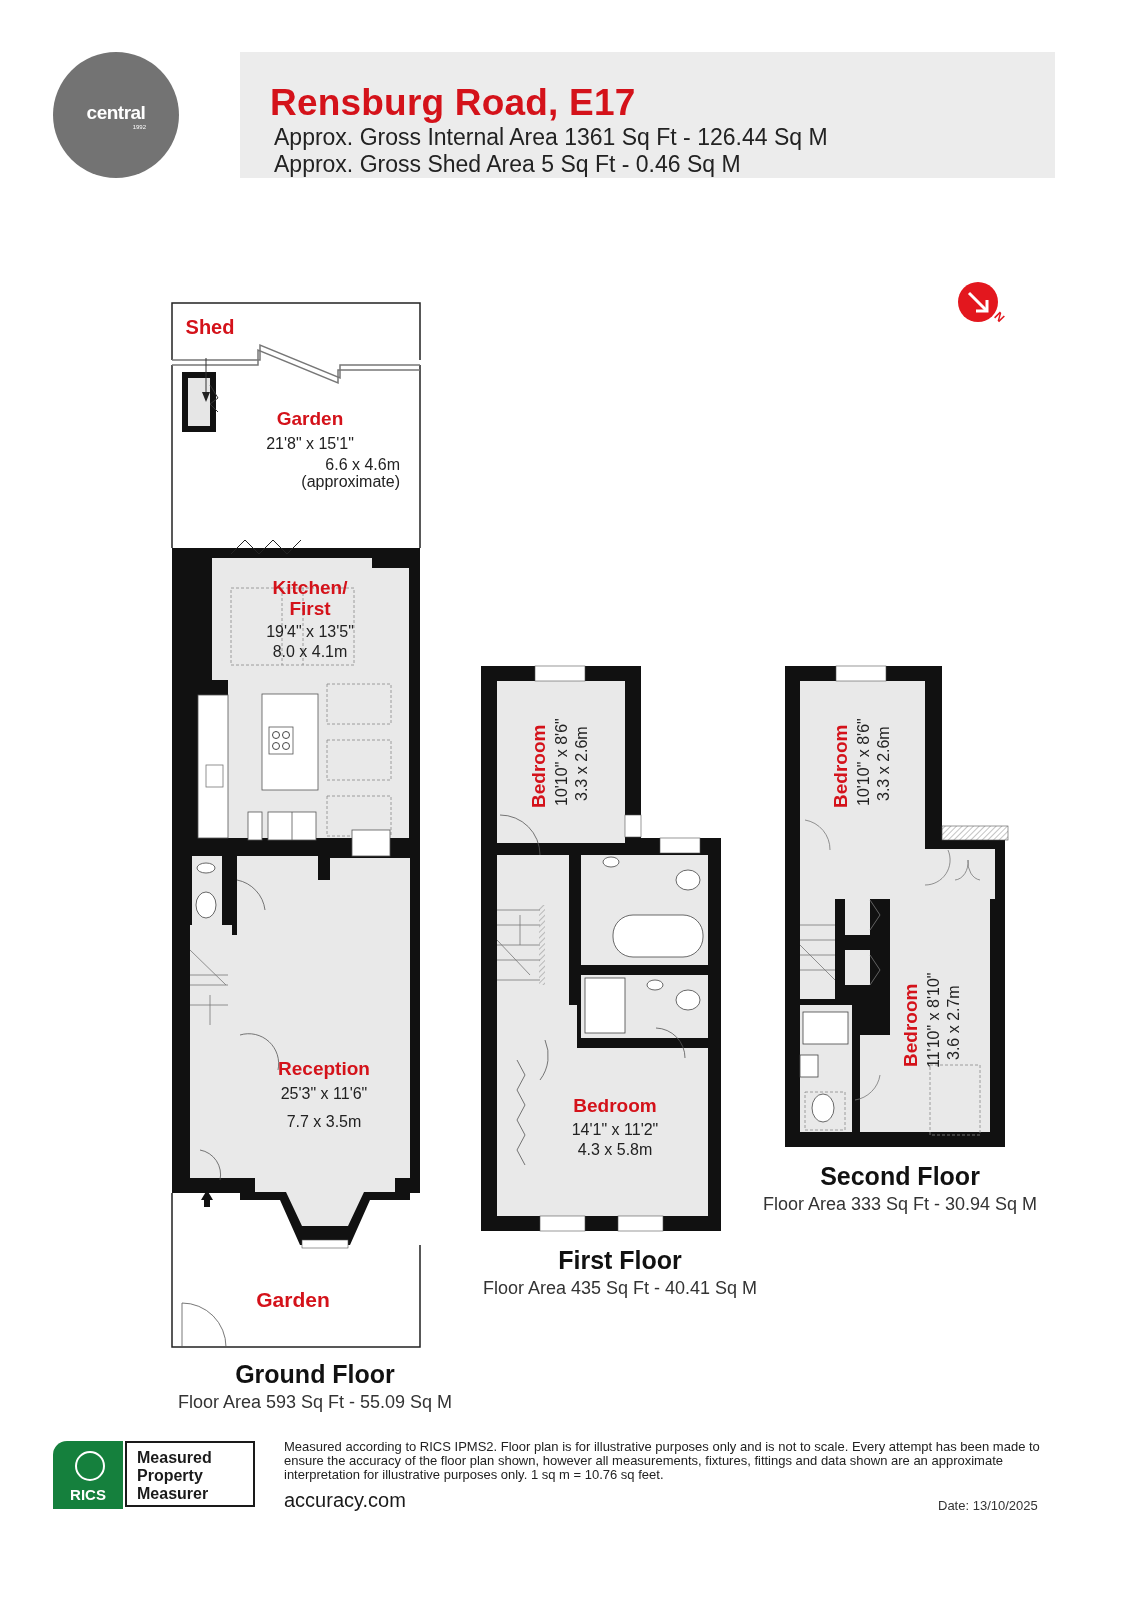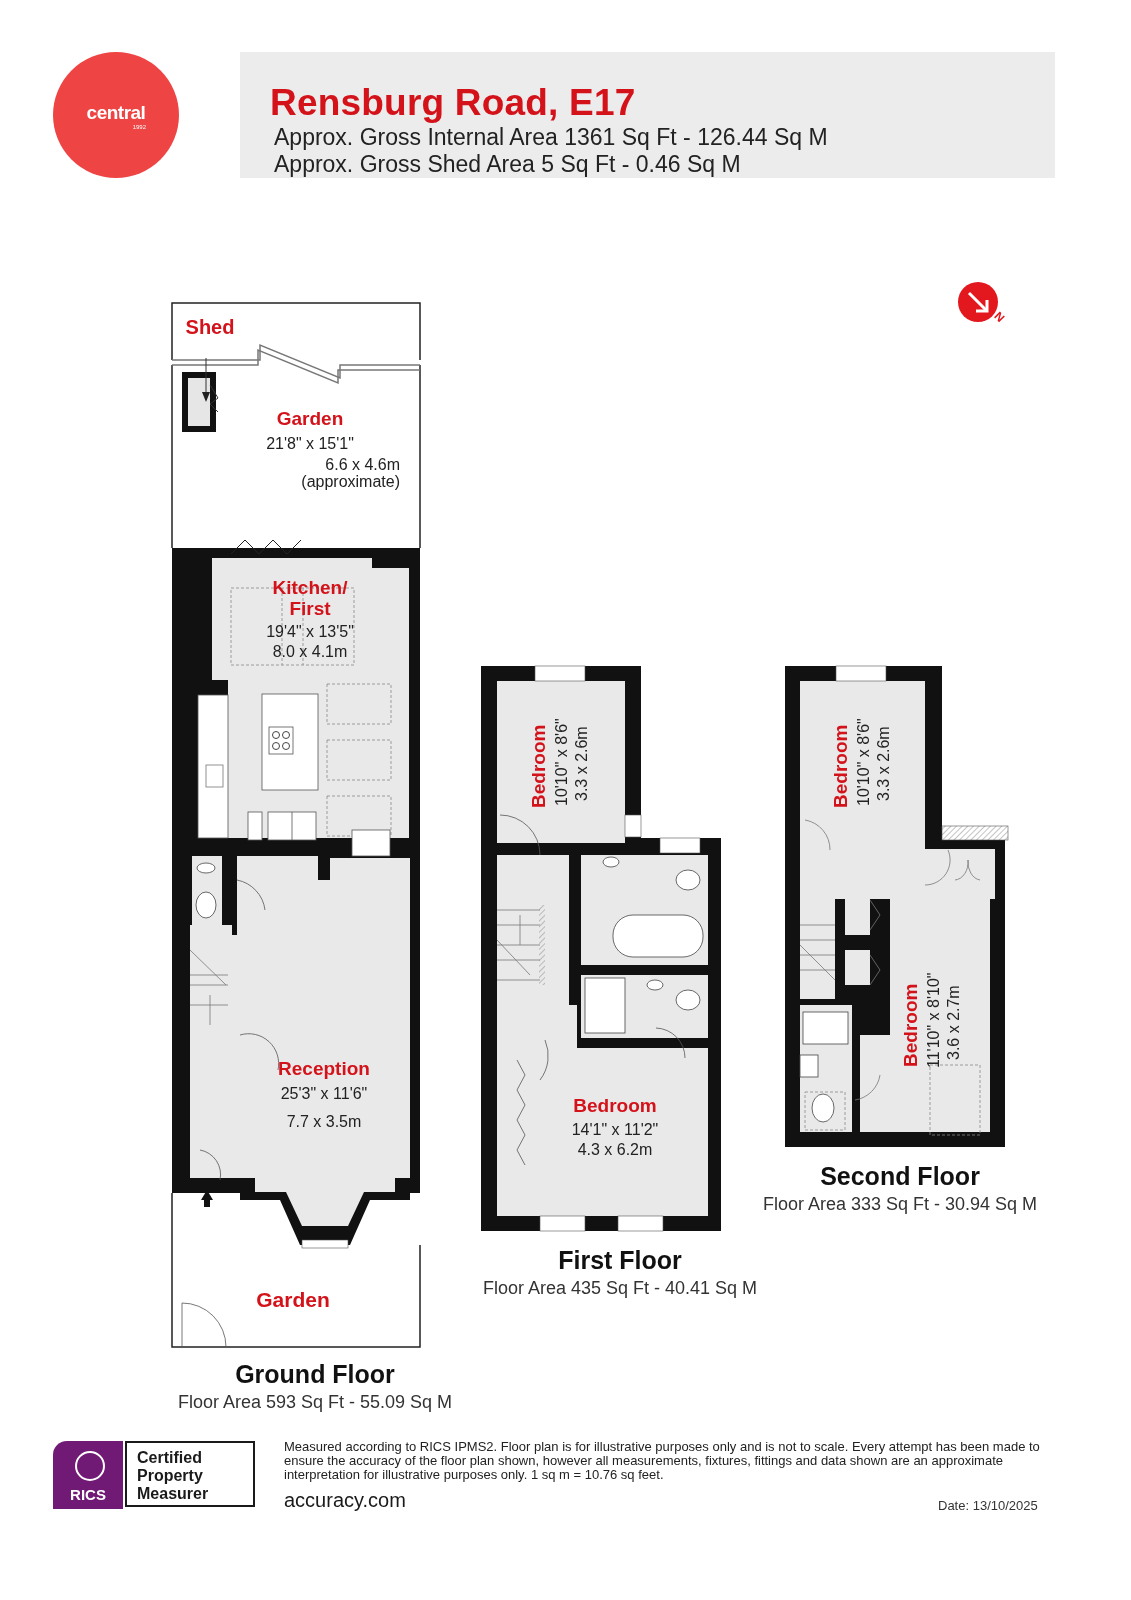--- a/index.html
+++ b/index.html
@@ -1,33 +1,33 @@
 <!DOCTYPE html>
 <html><head>
 <meta charset="utf-8">
 <style>
   html, body { margin:0; padding:0; background:#ffffff; }
   body { width:1131px; height:1600px; position:relative; overflow:hidden; font-family:"Liberation Sans", sans-serif; color:#1a1a1a; }
   .abs { position:absolute; }
-  .logo { left:53px; top:52px; width:126px; height:126px; border-radius:50%; background:#ef4444; }
+  .logo { left:53px; top:52px; width:126px; height:126px; border-radius:50%; background:#737373; }
   .logo .name { position:absolute; left:0; right:0; top:50px; text-align:center; color:#fff; font-weight:bold; font-size:19px; letter-spacing:-0.5px; }
   .logo .year { position:absolute; right:33px; top:72px; color:#fff; font-size:6px; }
   .header-box { left:240px; top:52px; width:815px; height:126px; background:#ececec; }
   .title { left:270px; top:82px; font-size:37px; font-weight:bold; color:#d4121a; letter-spacing:0.2px; }
   .sub1 { left:274px; top:124px; font-size:23px; color:#222; }
   .sub2 { left:274px; top:151px; font-size:23px; color:#222; }
   .compass { left:958px; top:282px; width:40px; height:40px; border-radius:50%; background:#e3171e; }
   .compass-n { left:995px; top:310px; color:#e3171e; font-weight:bold; font-size:12px; transform:rotate(45deg); }
   svg.plan { position:absolute; left:0; top:0; }
   .room-label { position:absolute; color:#d4121a; font-weight:bold; font-size:19px; text-align:center; }
   .room-dim { position:absolute; color:#222; font-size:16px; text-align:center; line-height:20px; }
   .vert { transform-origin:left top; transform:rotate(-90deg); white-space:nowrap; }
   .floor-title { position:absolute; font-weight:bold; font-size:25px; color:#111; text-align:center; }
   .floor-area { position:absolute; font-size:18px; color:#333; text-align:center; }
-  .rics-logo { left:53px; top:1441px; width:70px; height:68px; background:#701a75; border-radius:14px 0 0 0; color:#fff; }
+  .rics-logo { left:53px; top:1441px; width:70px; height:68px; background:#15803d; border-radius:14px 0 0 0; color:#fff; }
   .rics-logo .txt { position:absolute; left:0; right:0; bottom:6px; text-align:center; font-weight:bold; font-size:15px; }
   .rics-logo .lion { position:absolute; left:22px; top:10px; width:26px; height:26px; border:2px solid #fff; border-radius:50%; }
   .cert-box { left:125px; top:1441px; width:130px; height:66px; border:2px solid #1a1a1a; box-sizing:border-box; }
   .cert-box .line { position:absolute; left:10px; font-weight:bold; font-size:16px; color:#1a1a1a; line-height:18px; }
   .disclaimer { left:284px; top:1440px; width:775px; font-size:13px; line-height:14px; color:#222; }
   .site { left:284px; top:1489px; font-size:20px; color:#1a1a1a; }
   .date { left:938px; top:1498px; font-size:13px; color:#333; }
 </style>
 </head>
 <body>
@@ -234,40 +234,40 @@
 
 <div class="floor-title" style="left:160px; top:1360px; width:310px;">Ground Floor</div>
 <div class="floor-area" style="left:130px; top:1392px; width:370px;">Floor Area 593 Sq Ft - 55.09 Sq M</div>
 
 <div class="room-label vert" style="left:528px; top:808px;">Bedroom</div>
 <div class="room-dim vert" style="left:552px; top:806px;">10'10" x 8'6"</div>
 <div class="room-dim vert" style="left:572px; top:801px;">3.3 x 2.6m</div>
 
 <div class="room-label" style="left:525px; top:1095px; width:180px;">Bedroom</div>
 <div class="room-dim" style="left:525px; top:1120px; width:180px;">14'1" x 11'2"</div>
-<div class="room-dim" style="left:525px; top:1140px; width:180px;">4.3 x 6.2m</div>
+<div class="room-dim" style="left:525px; top:1140px; width:180px;">4.3 x 5.8m</div>
 
 <div class="floor-title" style="left:470px; top:1246px; width:300px;">First Floor</div>
 <div class="floor-area" style="left:440px; top:1278px; width:360px;">Floor Area 435 Sq Ft - 40.41 Sq M</div>
 
 <div class="room-label vert" style="left:830px; top:808px;">Bedroom</div>
 <div class="room-dim vert" style="left:854px; top:806px;">10'10" x 8'6"</div>
 <div class="room-dim vert" style="left:874px; top:801px;">3.3 x 2.6m</div>
 
 <div class="room-label vert" style="left:900px; top:1067px;">Bedroom</div>
 <div class="room-dim vert" style="left:924px; top:1068px;">11'10" x 8'10"</div>
 <div class="room-dim vert" style="left:944px; top:1060px;">3.6 x 2.7m</div>
 
 <div class="floor-title" style="left:760px; top:1162px; width:280px;">Second Floor</div>
 <div class="floor-area" style="left:725px; top:1194px; width:350px;">Floor Area 333 Sq Ft - 30.94 Sq M</div>
 
 <div class="abs rics-logo">
   <div class="lion"></div>
   <div class="txt">RICS</div>
 </div>
 <div class="abs cert-box">
-  <div class="line" style="top:6px;">Certified</div>
+  <div class="line" style="top:6px;">Measured</div>
   <div class="line" style="top:24px;">Property</div>
   <div class="line" style="top:42px;">Measurer</div>
 </div>
 <div class="abs disclaimer">Measured according to RICS IPMS2. Floor plan is for illustrative purposes only and is not to scale. Every attempt has been made to ensure the accuracy of the floor plan shown, however all measurements, fixtures, fittings and data shown are an approximate interpretation for illustrative purposes only. 1 sq m = 10.76 sq feet.</div>
 <div class="abs site">accuracy.com</div>
 <div class="abs date">Date: 13/10/2025</div>
 
 </body></html>

